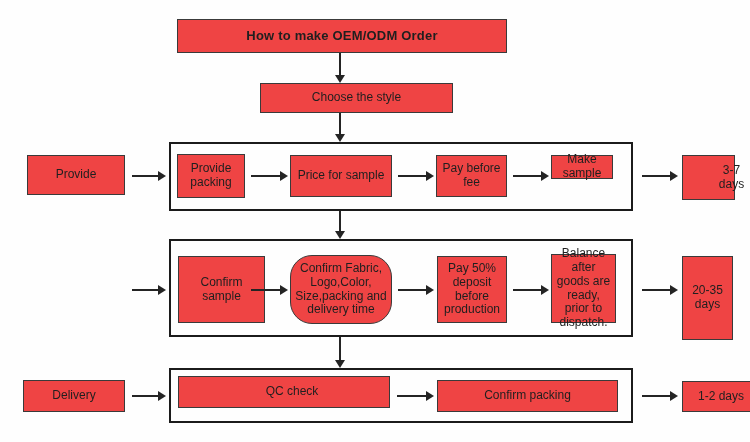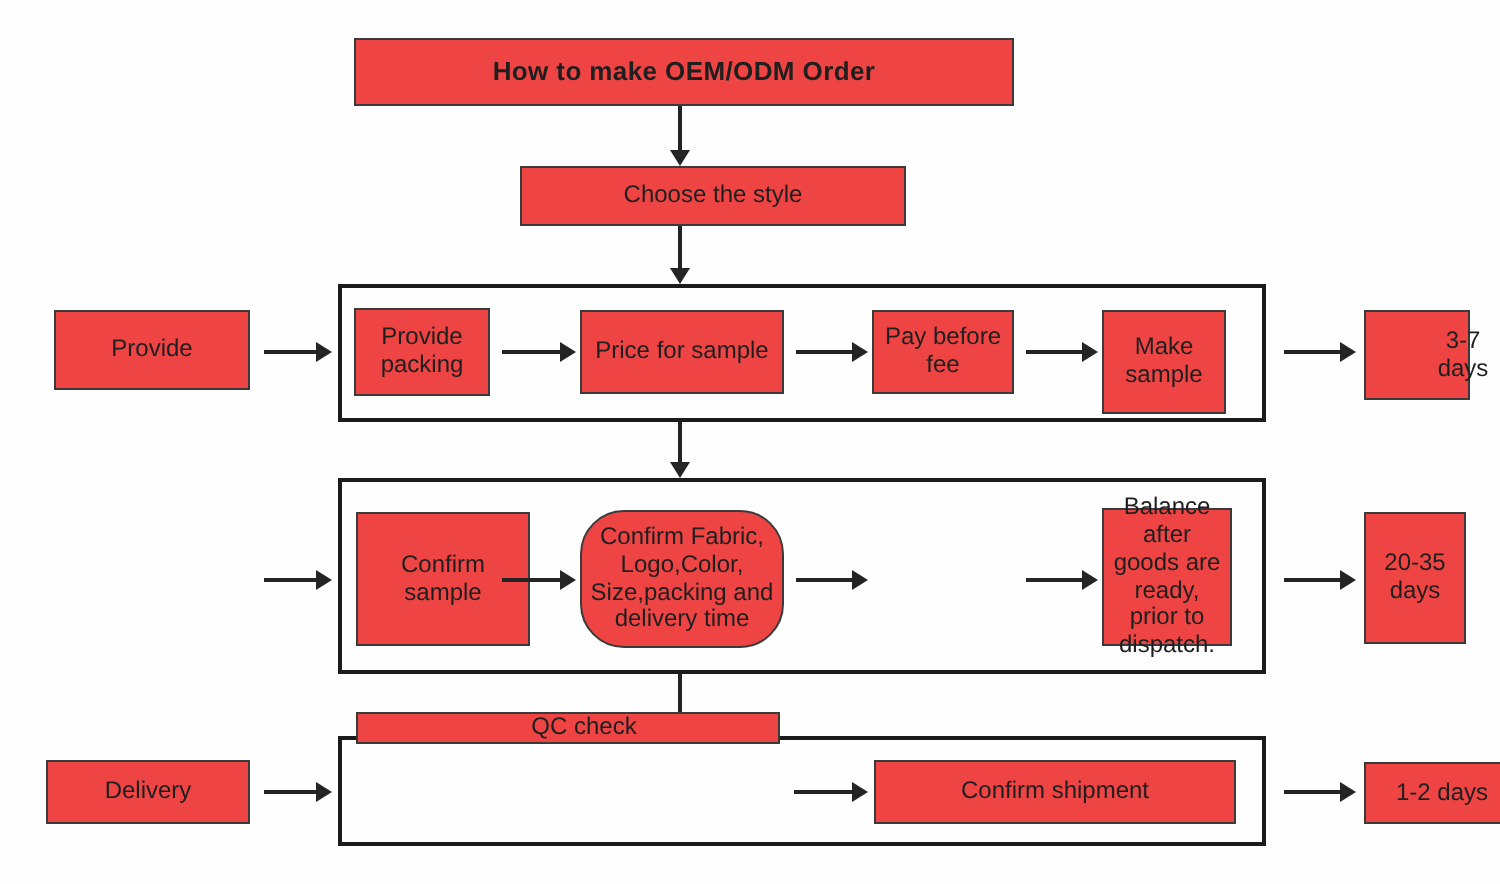--- a/index.html
+++ b/index.html
@@ -96,44 +96,45 @@
 
   <div class="b" style="left:177px; top:154px; width:68px; height:44px;">Provide packing</div>
   <div class="ah" style="left:251px; top:175px; width:29px;"></div>
 
   <div class="b" style="left:290px; top:155px; width:102px; height:42px;">Price for sample</div>
   <div class="ah" style="left:398px; top:175px; width:28px;"></div>
 
   <div class="b" style="left:436px; top:155px; width:71px; height:42px;">Pay before fee</div>
   <div class="ah" style="left:513px; top:175px; width:28px;"></div>
 
-  <div class="b" style="left:551px; top:155px; width:62px; height:52px;">Make sample</div>
+  <div class="b" style="left:551px; top:155px; width:62px; height:24px;">Make sample</div>
 
   <div class="ah" style="left:642px; top:175px; width:28px;"></div>
   <div class="b" style="left:682px; top:155px; width:53px; height:45px;padding-left:48px;">3-7 days</div>
 
   <div class="ah" style="left:132px; top:289px; width:26px;"></div>
 
   <div class="b" style="left:178px; top:256px; width:87px; height:67px;">Confirm sample</div>
   <div class="ah" style="left:251px; top:289px; width:29px;"></div>
 
   <div class="b" style="left:290px; top:255px; width:102px; height:69px;border-radius:22px;">Confirm Fabric, Logo,Color, Size,packing and delivery time</div>
   <div class="ah" style="left:398px; top:289px; width:28px;"></div>
 
+  <div class="b" style="left:437px; top:256px; width:70px; height:67px;">Pay 50% deposit before production</div>
   <div class="ah" style="left:513px; top:289px; width:28px;"></div>
 
   <div class="b" style="left:551px; top:254px; width:65px; height:69px;">Balance after goods are ready, prior to dispatch.</div>
 
   <div class="ah" style="left:642px; top:289px; width:28px;"></div>
-  <div class="b" style="left:682px; top:256px; width:51px; height:66px;">20-35 days</div>
+  <div class="b" style="left:682px; top:256px; width:51px; height:84px;">20-35 days</div>
 
   <div class="b" style="left:23px; top:380px; width:102px; height:32px;">Delivery</div>
   <div class="ah" style="left:132px; top:395px; width:26px;"></div>
 
-  <div class="b" style="left:178px; top:356px; width:212px; height:16px;padding-left:18px;">QC check</div>
+  <div class="b" style="left:178px; top:376px; width:212px; height:32px;padding-left:18px;">QC check</div>
   <div class="ah" style="left:397px; top:395px; width:29px;"></div>
 
-  <div class="b" style="left:437px; top:380px; width:181px; height:32px;">Confirm shipment</div>
+  <div class="b" style="left:437px; top:380px; width:181px; height:32px;">Confirm packing</div>
 
   <div class="ah" style="left:642px; top:395px; width:28px;"></div>
   <div class="b" style="left:682px; top:381px; width:78px; height:31px;">1-2 days</div>
 
 </div>
 
 </body></html>

